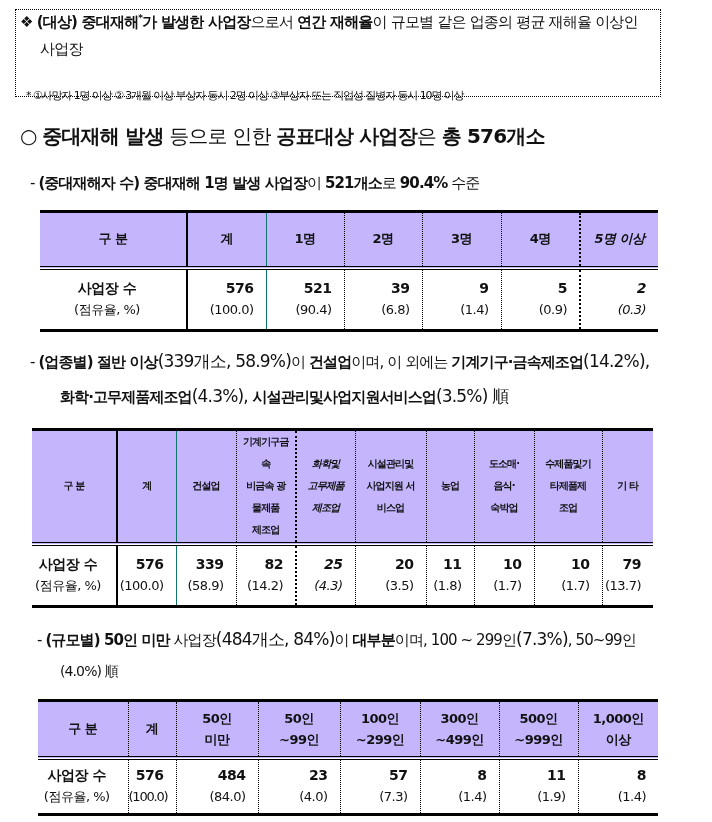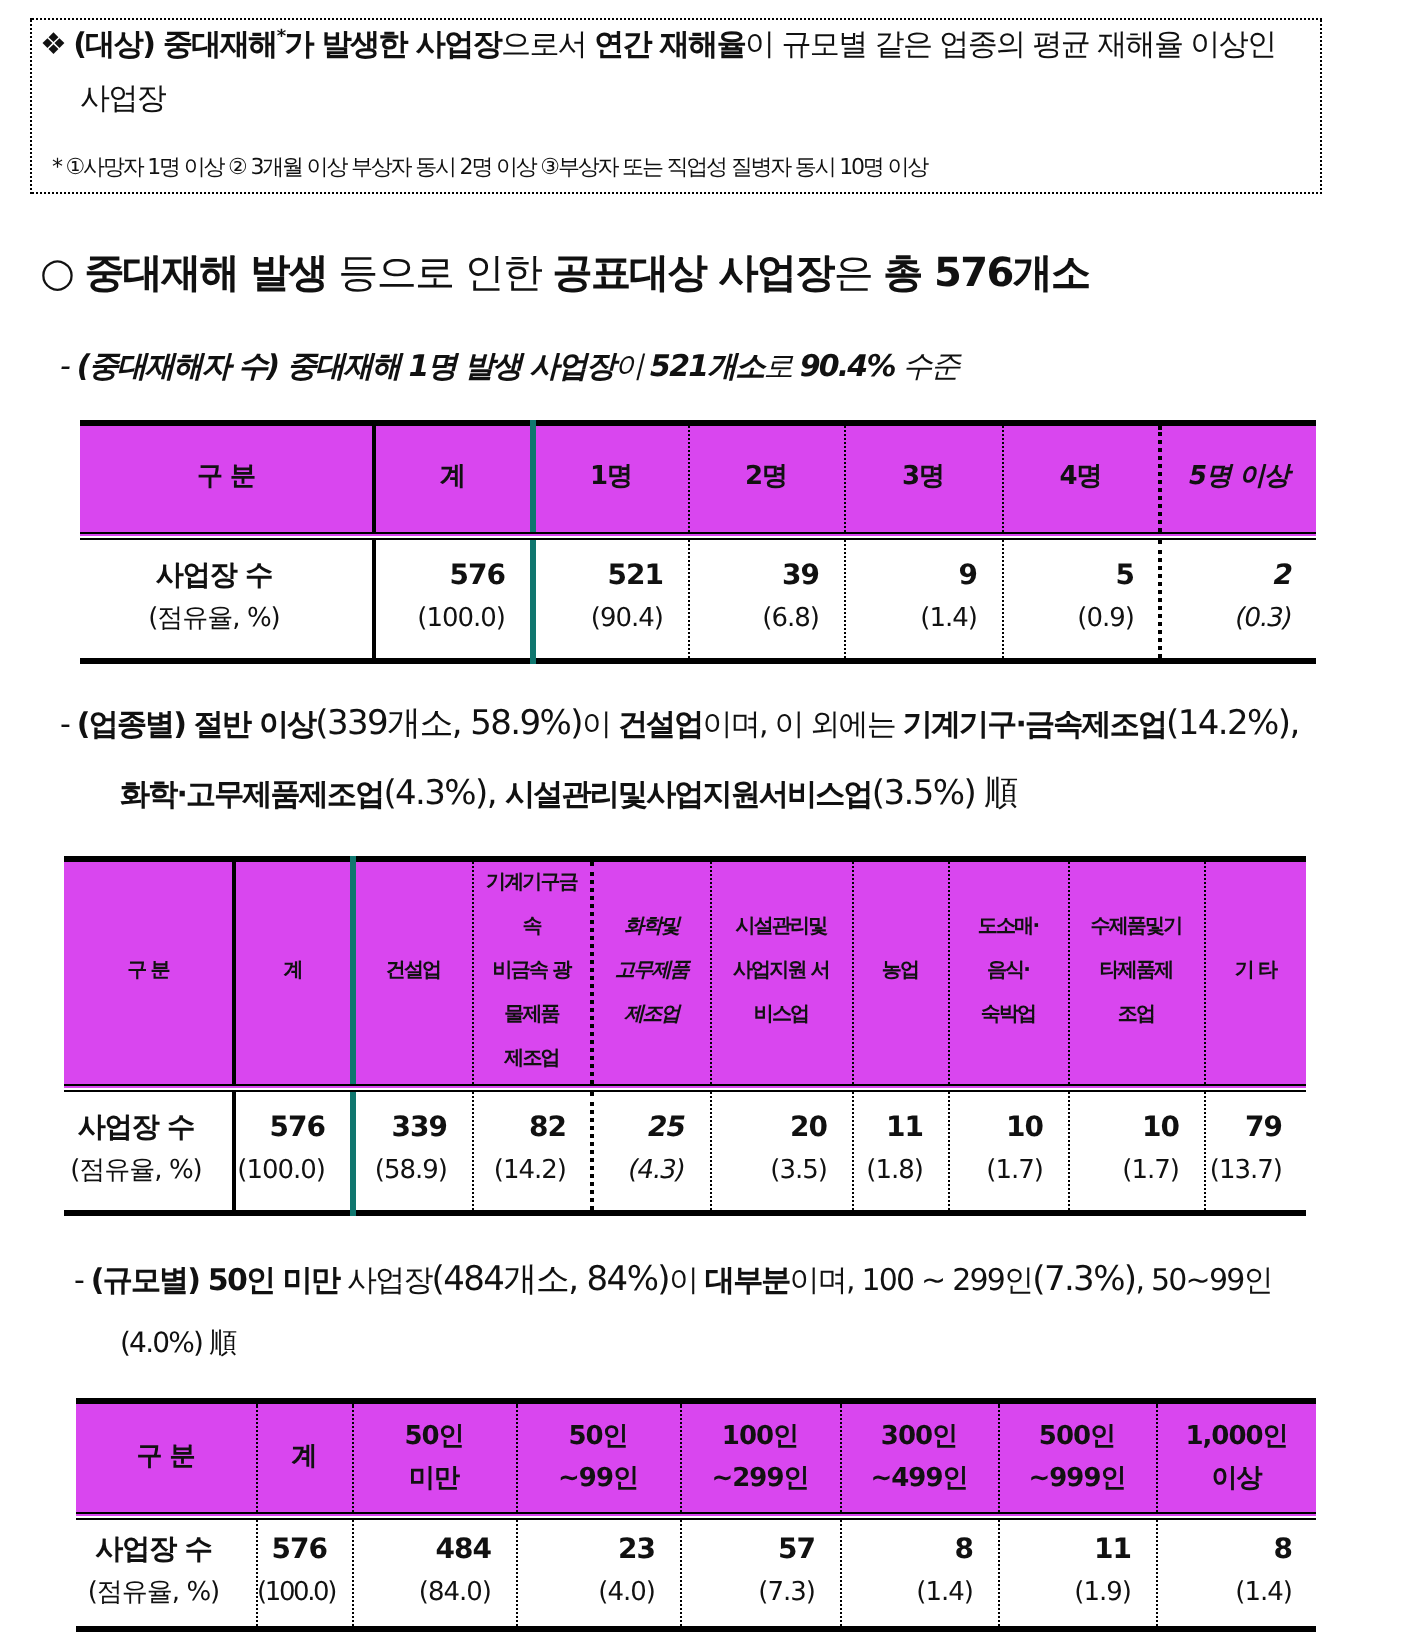--- a/index.html
+++ b/index.html
@@ -12,41 +12,41 @@
   .b { font-weight: bold; }
   .s { font-size: 17px; letter-spacing: -0.8px; }
 
   
   #target-box {
     left: 15px; top: 9px; width: 646px; height: 88px;
     border: 1px dotted #000;
   }
   #target-line1 { left: 20px; top: 13px; font-size: 15px; letter-spacing: -0.8px; white-space: nowrap; }
   #target-line2 { left: 40px; top: 40px; font-size: 15px; letter-spacing: -0.8px; }
-  #target-note { left: 26px; top: 76px; font-size: 11px; letter-spacing: -1.1px; white-space: nowrap; }
+  #target-note { left: 26px; top: 88px; font-size: 11px; letter-spacing: -1.1px; white-space: nowrap; }
   sup { font-size: 9px; }
 
   #summary { left: 20px; top: 123px; font-size: 20px; letter-spacing: -0.8px; white-space: nowrap; }
-  #sub1 { left: 30px; top: 174px; font-size: 15px; letter-spacing: -0.9px; white-space: nowrap; font-style: italic; }
+  #sub1 { left: 30px; top: 174px; font-size: 15px; letter-spacing: -0.9px; white-space: nowrap; }
   #sub2a { left: 30px; top: 350px; font-size: 15px; letter-spacing: -0.9px; white-space: nowrap; }
   #sub2b { left: 60px; top: 385px; font-size: 15px; letter-spacing: -0.9px; white-space: nowrap; }
   #sub3a { left: 37px; top: 628px; font-size: 15px; letter-spacing: -0.9px; white-space: nowrap; }
   #sub3b { left: 60px; top: 663px; font-size: 14px; letter-spacing: -0.9px; white-space: nowrap; }
 
   
   table { position: absolute; border-collapse: collapse; table-layout: fixed; font-size: 13px; letter-spacing: -0.5px; }
-  th { background: #d946ef; font-weight: bold; text-align: center; vertical-align: middle; line-height: 18px; }
+  th { background: #c4b5fd; font-weight: bold; text-align: center; vertical-align: middle; line-height: 18px; }
   td { text-align: right; vertical-align: middle; line-height: 21px; padding-right: 12px; }
   td.label { text-align: center; }
   thead tr { border-top: 3px solid #000; border-bottom: 4px double #000; }
   tbody tr { border-bottom: 3px solid #000; }
   .dot { border-left: 1px dotted #000; }
   .thickdot { border-left: 2px dotted #000; font-style: italic; }
   .solid { border-left: 2px solid #000; }
-  .solid1 { border-left: 3px solid #0f766e; }
+  .solid1 { border-left: 1px solid #0f766e; }
   .num { font-weight: bold; font-size: 14px; }
   .pct { font-size: 13px; }
 
   #table-severity { left: 40px; top: 210px; width: 618px; }
   #table-severity thead tr { height: 56px; }
   #table-severity tbody tr { height: 63px; }
 
   #table-industry { left: 32px; top: 428px; width: 621px; }
   #table-industry thead tr { height: 114px; }
   #table-industry tbody tr { height: 63px; }

